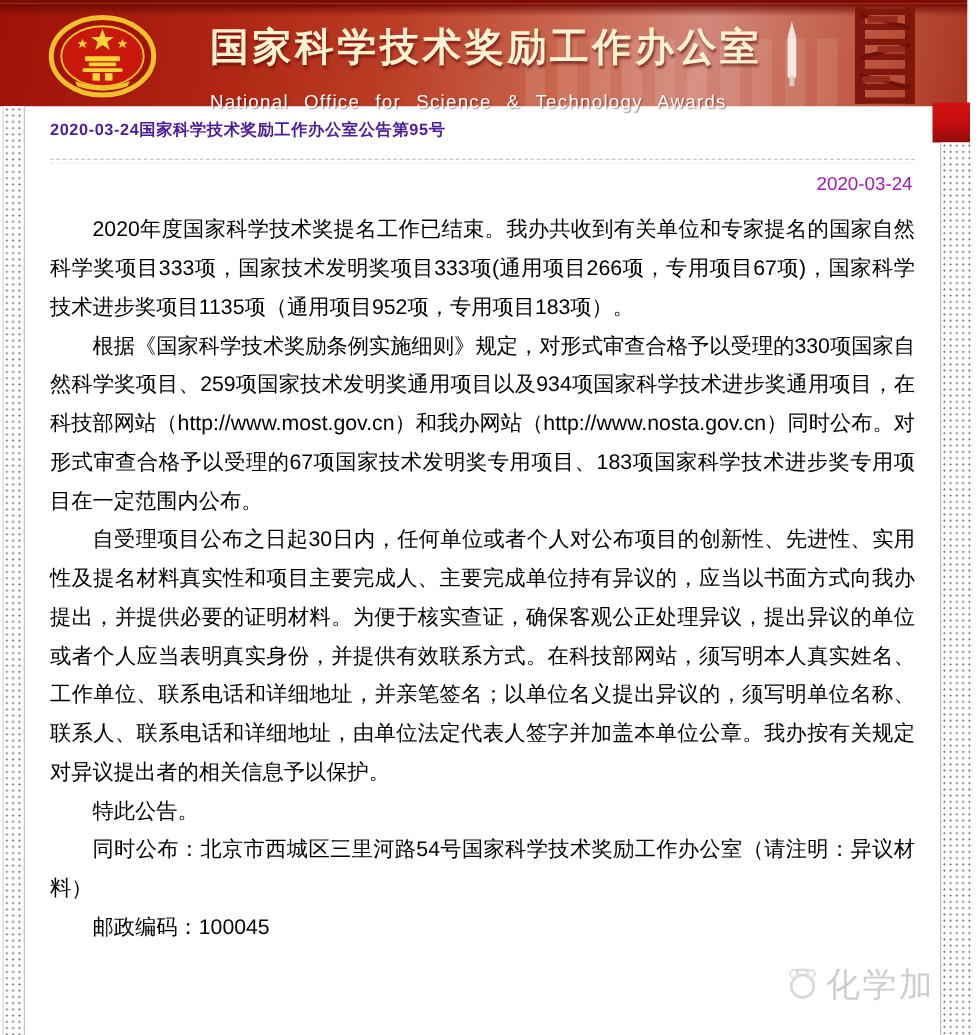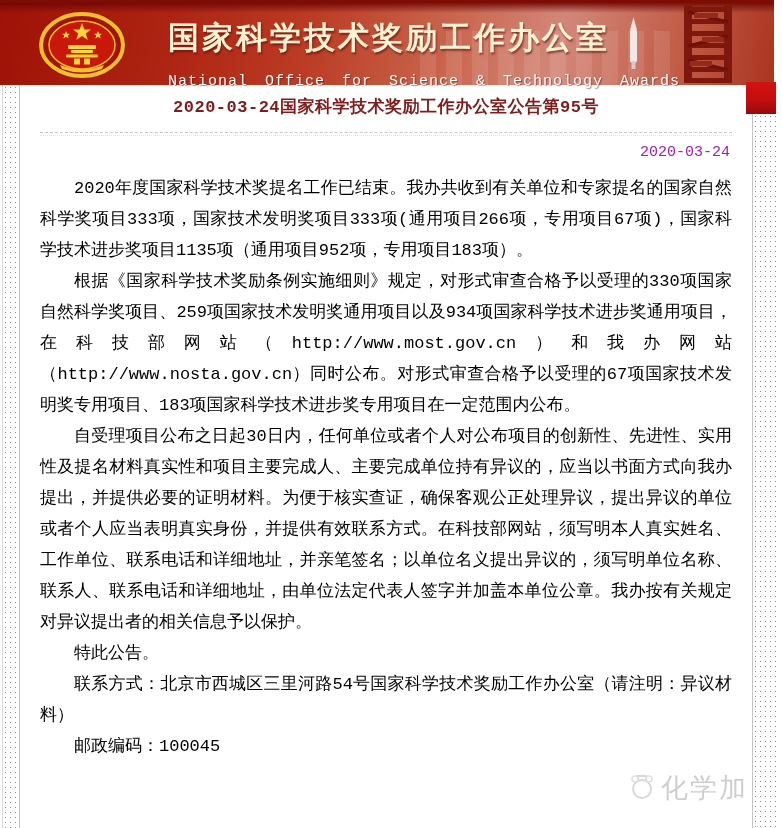--- a/index.html
+++ b/index.html
@@ -1,17 +1,17 @@
 <!DOCTYPE html>
 <html><head>
 <meta charset="utf-8">
 <style>
   html,body{margin:0;padding:0;background:#fff;}
   .page{position:relative;width:782px;height:828px;background:#fff;overflow:hidden;
-        font-family:Liberation Mono, monospace;}
+        font-family:Liberation Sans, sans-serif;}
 
   
   .banner{position:absolute;top:0;left:0;width:774px;height:82px;
     background:
       linear-gradient(to bottom, rgba(110,8,4,.9) 0px, rgba(110,8,4,0) 10px),
       linear-gradient(100deg,#9e1207 0%,#ad2412 22%,#bb3c24 40%,#c9664e 58%,#d2877a 72%,#c05a44 88%,#a93categor520 100%);
     background:
       linear-gradient(to bottom, rgba(110,8,4,.9) 0px, rgba(110,8,4,0) 10px),
       linear-gradient(100deg,#9e1207 0%,#ad2412 22%,#bb3c24 40%,#c9664e 58%,#d2877a 72%,#c05a44 88%,#a93520 100%);
     border-top:3px solid #7d0c05;}
@@ -33,21 +33,21 @@
   .edge-left{position:absolute;left:2px;top:85px;width:16px;height:743px;
         border-right:1px solid #c3c3c3;border-left:1px solid #d8d8d8;}
   .edge-right{position:absolute;right:4px;top:114px;width:25px;height:714px;
         border-left:1px solid #c3c3c3;}
   .corner-square{position:absolute;right:6px;top:82px;width:30px;height:32px;
         background:linear-gradient(to bottom,#d31212 0%,#c40e0e 55%,#930b0b 100%);}
 
   
   .content{position:absolute;left:20px;top:85px;width:730px;box-sizing:border-box;
         padding:8px 18px 0 20px;}
-  .doc-title{text-align:center;color:#7f1d1d;font-size:17px;font-weight:bold;
+  .doc-title{color:#4c1d95;font-size:13px;font-weight:bold;
         margin:2px 0 14px 0;letter-spacing:.5px;}
   .divider{border-top:1px dashed #c8c8c8;position:relative;}
   .divider:after{content:"";display:block;border-top:1px dotted #e2e2e2;margin-top:2px;}
   .doc-date{text-align:right;color:#a21caf;font-size:15px;margin:8px 2px 12px 0;}
   .body-text p{color:#000000;font-size:17px;line-height:31px;margin:0;
         text-indent:2em;text-align:justify;}
 
   
   .watermark{position:absolute;right:34px;bottom:22px;display:flex;
         color:#c9c9c9;font-size:27px;letter-spacing:2px;opacity:.9;pointer-events:none;}
@@ -118,21 +118,21 @@
   <div class="content">
     <div class="doc-title">2020-03-24国家科学技术奖励工作办公室公告第95号</div>
     <div class="divider"></div>
     <div class="doc-date">2020-03-24</div>
 
     <div class="body-text">
       <p>2020年度国家科学技术奖提名工作已结束。我办共收到有关单位和专家提名的国家自然科学奖项目333项，国家技术发明奖项目333项(通用项目266项，专用项目67项)，国家科学技术进步奖项目1135项（通用项目952项，专用项目183项）。</p>
       <p>根据《国家科学技术奖励条例实施细则》规定，对形式审查合格予以受理的330项国家自然科学奖项目、259项国家技术发明奖通用项目以及934项国家科学技术进步奖通用项目，在科技部网站（http://www.most.gov.cn）和我办网站（http://www.nosta.gov.cn）同时公布。对形式审查合格予以受理的67项国家技术发明奖专用项目、183项国家科学技术进步奖专用项目在一定范围内公布。</p>
       <p>自受理项目公布之日起30日内，任何单位或者个人对公布项目的创新性、先进性、实用性及提名材料真实性和项目主要完成人、主要完成单位持有异议的，应当以书面方式向我办提出，并提供必要的证明材料。为便于核实查证，确保客观公正处理异议，提出异议的单位或者个人应当表明真实身份，并提供有效联系方式。在科技部网站，须写明本人真实姓名、工作单位、联系电话和详细地址，并亲笔签名；以单位名义提出异议的，须写明单位名称、联系人、联系电话和详细地址，由单位法定代表人签字并加盖本单位公章。我办按有关规定对异议提出者的相关信息予以保护。</p>
       <p>特此公告。</p>
-      <p>联系方式：北京市西城区三里河路54号国家科学技术奖励工作办公室（请注明：异议材料）</p>
+      <p>同时公布：北京市西城区三里河路54号国家科学技术奖励工作办公室（请注明：异议材料）</p>
       <p>邮政编码：100045</p>
 
     </div>
 
   </div>
 
   <div class="watermark">
     <svg width="34" height="34" viewBox="0 0 34 34">
       <circle cx="17" cy="19" r="9" fill="none" stroke="#c9c9c9" stroke-width="2"></circle>
       <path d="M13 11 L13 6 L21 6 L21 11" fill="none" stroke="#c9c9c9" stroke-width="2"></path>

